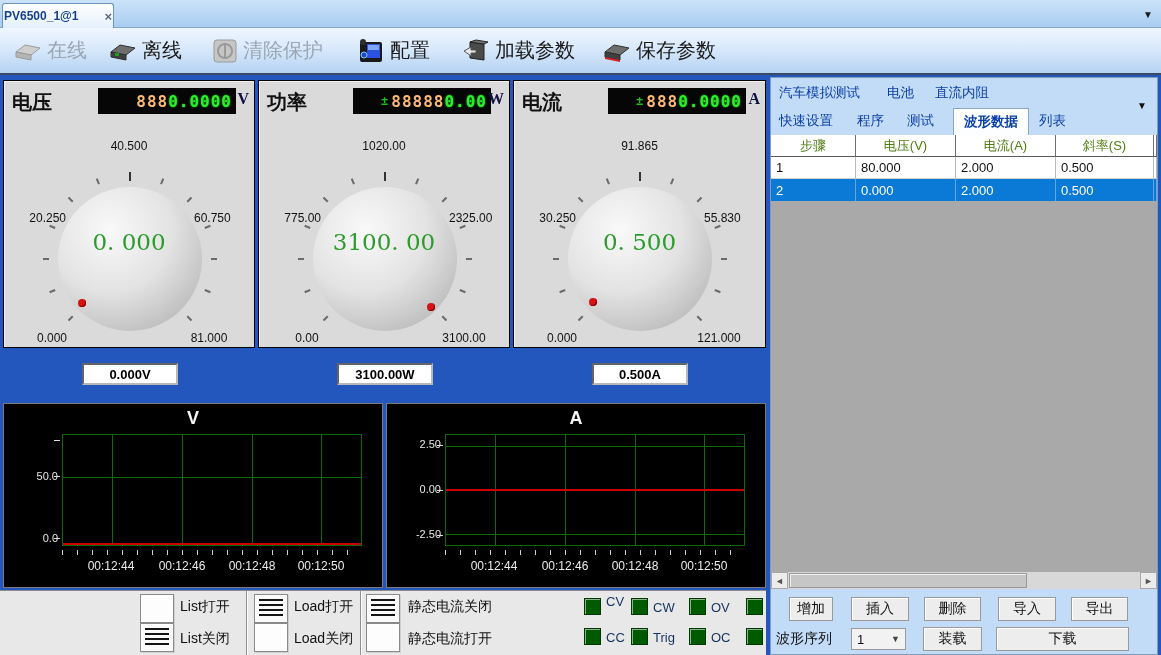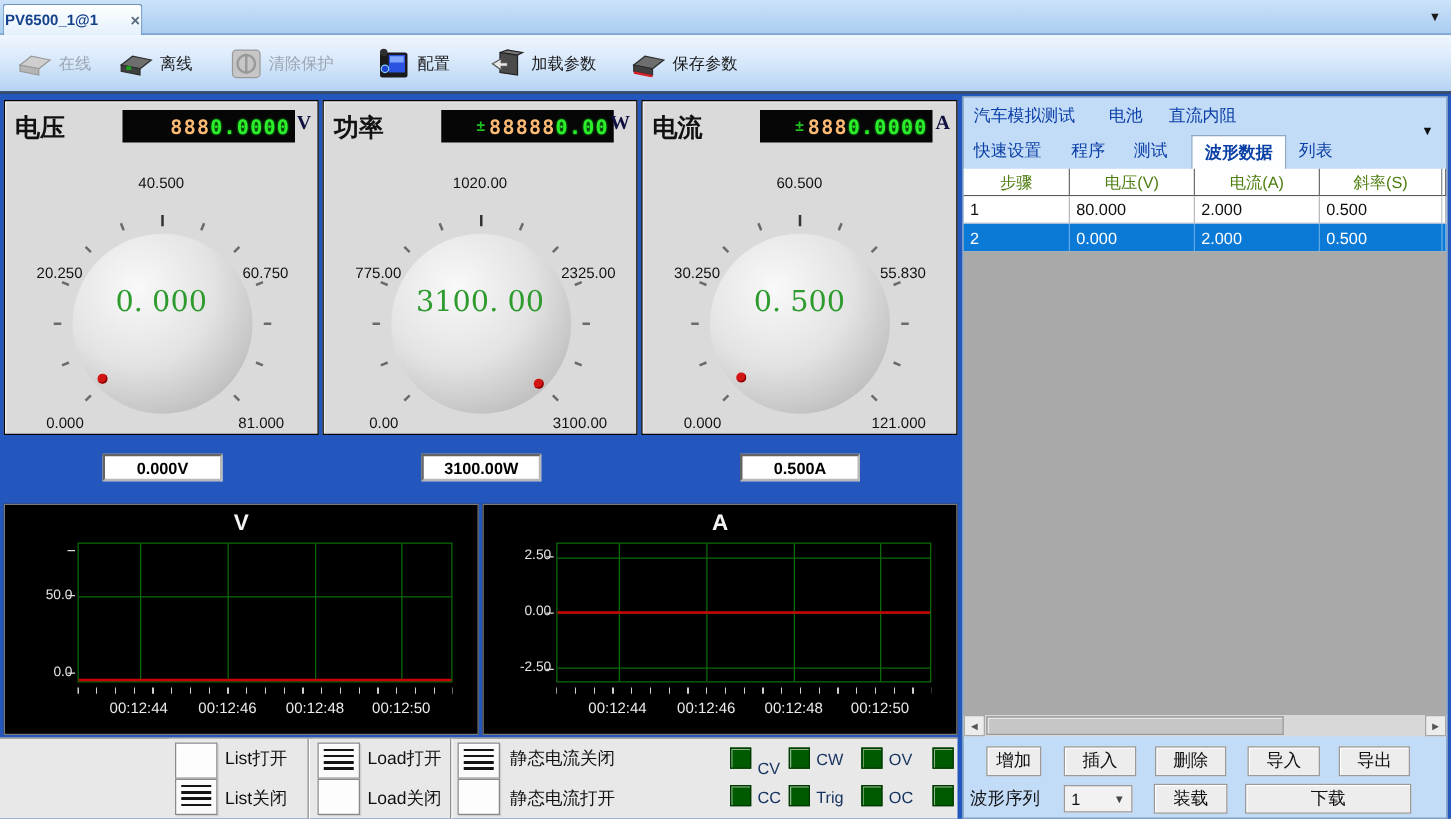--- a/index.html
+++ b/index.html
@@ -13,21 +13,21 @@
              background:linear-gradient(180deg,#FEFFFF,#E4F0FC); border:1px solid #6E93BC; border-bottom:none;
              border-radius:3px 3px 0 0; display:flex; align-items:center; padding:0 1px; }
   .doc-tab .title { font-weight:bold; font-size:12px; color:#14418A; letter-spacing:0; flex:1; }
   .doc-tab .close { color:#5A6B7E; font-size:13px; font-weight:bold; cursor:default; }
   .tab-menu-arrow { position:absolute; right:8px; top:9px; font-size:10px; color:#1A1A1A; }
 
   
   .toolbar { position:absolute; left:0; top:28px; width:1161px; height:47px;
              background:linear-gradient(180deg,#EFF6FE 0%,#D9E9FB 45%,#B5D3F3 100%);
              border-bottom:2px solid #3A4A63; display:flex; align-items:center; gap:14px; padding-left:10px; }
-  .tool { display:flex; align-items:center; gap:5px; font-size:13px; color:#1A1A1A; padding:2px 4px; }
+  .tool { display:flex; align-items:center; gap:5px; font-size:20px; color:#1A1A1A; padding:2px 4px; }
   .tool.disabled { color:#9AA6B4; }
   .tool svg { display:block; }
 
   
   .main { position:absolute; left:0; top:77px; width:1161px; height:578px; background:#2457BD; }
 
   
   .meter { position:absolute; top:3px; height:268px; background:#DADADA; border:1px solid #000000;
            box-shadow:inset 1px 1px 0 #F2F2F2; }
   #meter-v { left:3px;   width:252px; }
@@ -281,21 +281,21 @@
     </div>
 
     <div class="meter" id="meter-a">
       <div class="mtitle">电流</div>
       <div class="segbox">
         <span class="segsign">±</span>
         <span class="segdim">888</span>
           <span class="segbright">0.0000</span>
       </div>
       <div class="munit">A</div>
-      <div class="scale-top">60.500</div>
+      <div class="scale-top">91.865</div>
       <div class="scale-low">30.250</div>
       <div class="scale-high">55.830</div>
       <div class="scale-min">0.000</div>
       <div class="scale-max">121.000</div>
       <div class="knob"></div>
       <div class="knob-ticks">
           <span class="ktick" style="transform: rotate(-135deg) translateY(-84px);"></span>
           <span class="ktick" style="transform: rotate(-112.5deg) translateY(-84px);"></span>
           <span class="ktick" style="transform: rotate(-90deg) translateY(-84px);"></span>
           <span class="ktick" style="transform: rotate(-67.5deg) translateY(-84px);"></span>
@@ -380,21 +380,21 @@
       </div>
       <div class="sgroup" id="sg4">
         <div class="toggle" style="left:4px">
           <div class="tcell lines"></div>
           <div class="tcell"></div>
         </div>
         <div class="slabel-top">静态电流关闭</div>
         <div class="slabel-bottom">静态电流打开</div>
 
         <div class="led" style="left:222px;top:7px"></div>
-        <div class="ledlab" style="left:244px;top:16px">CV</div>
+        <div class="ledlab" style="left:244px;top:3px">CV</div>
         <div class="led" style="left:269px;top:7px"></div>
         <div class="ledlab" style="left:291px;top:9px">CW</div>
         <div class="led" style="left:327px;top:7px"></div>
         <div class="ledlab" style="left:349px;top:9px">OV</div>
         <div class="led" style="left:384px;top:7px"></div>
         <div class="led" style="left:222px;top:37px"></div>
         <div class="ledlab" style="left:244px;top:39px">CC</div>
         <div class="led" style="left:269px;top:37px"></div>
         <div class="ledlab" style="left:291px;top:39px">Trig</div>
         <div class="led" style="left:327px;top:37px"></div>

